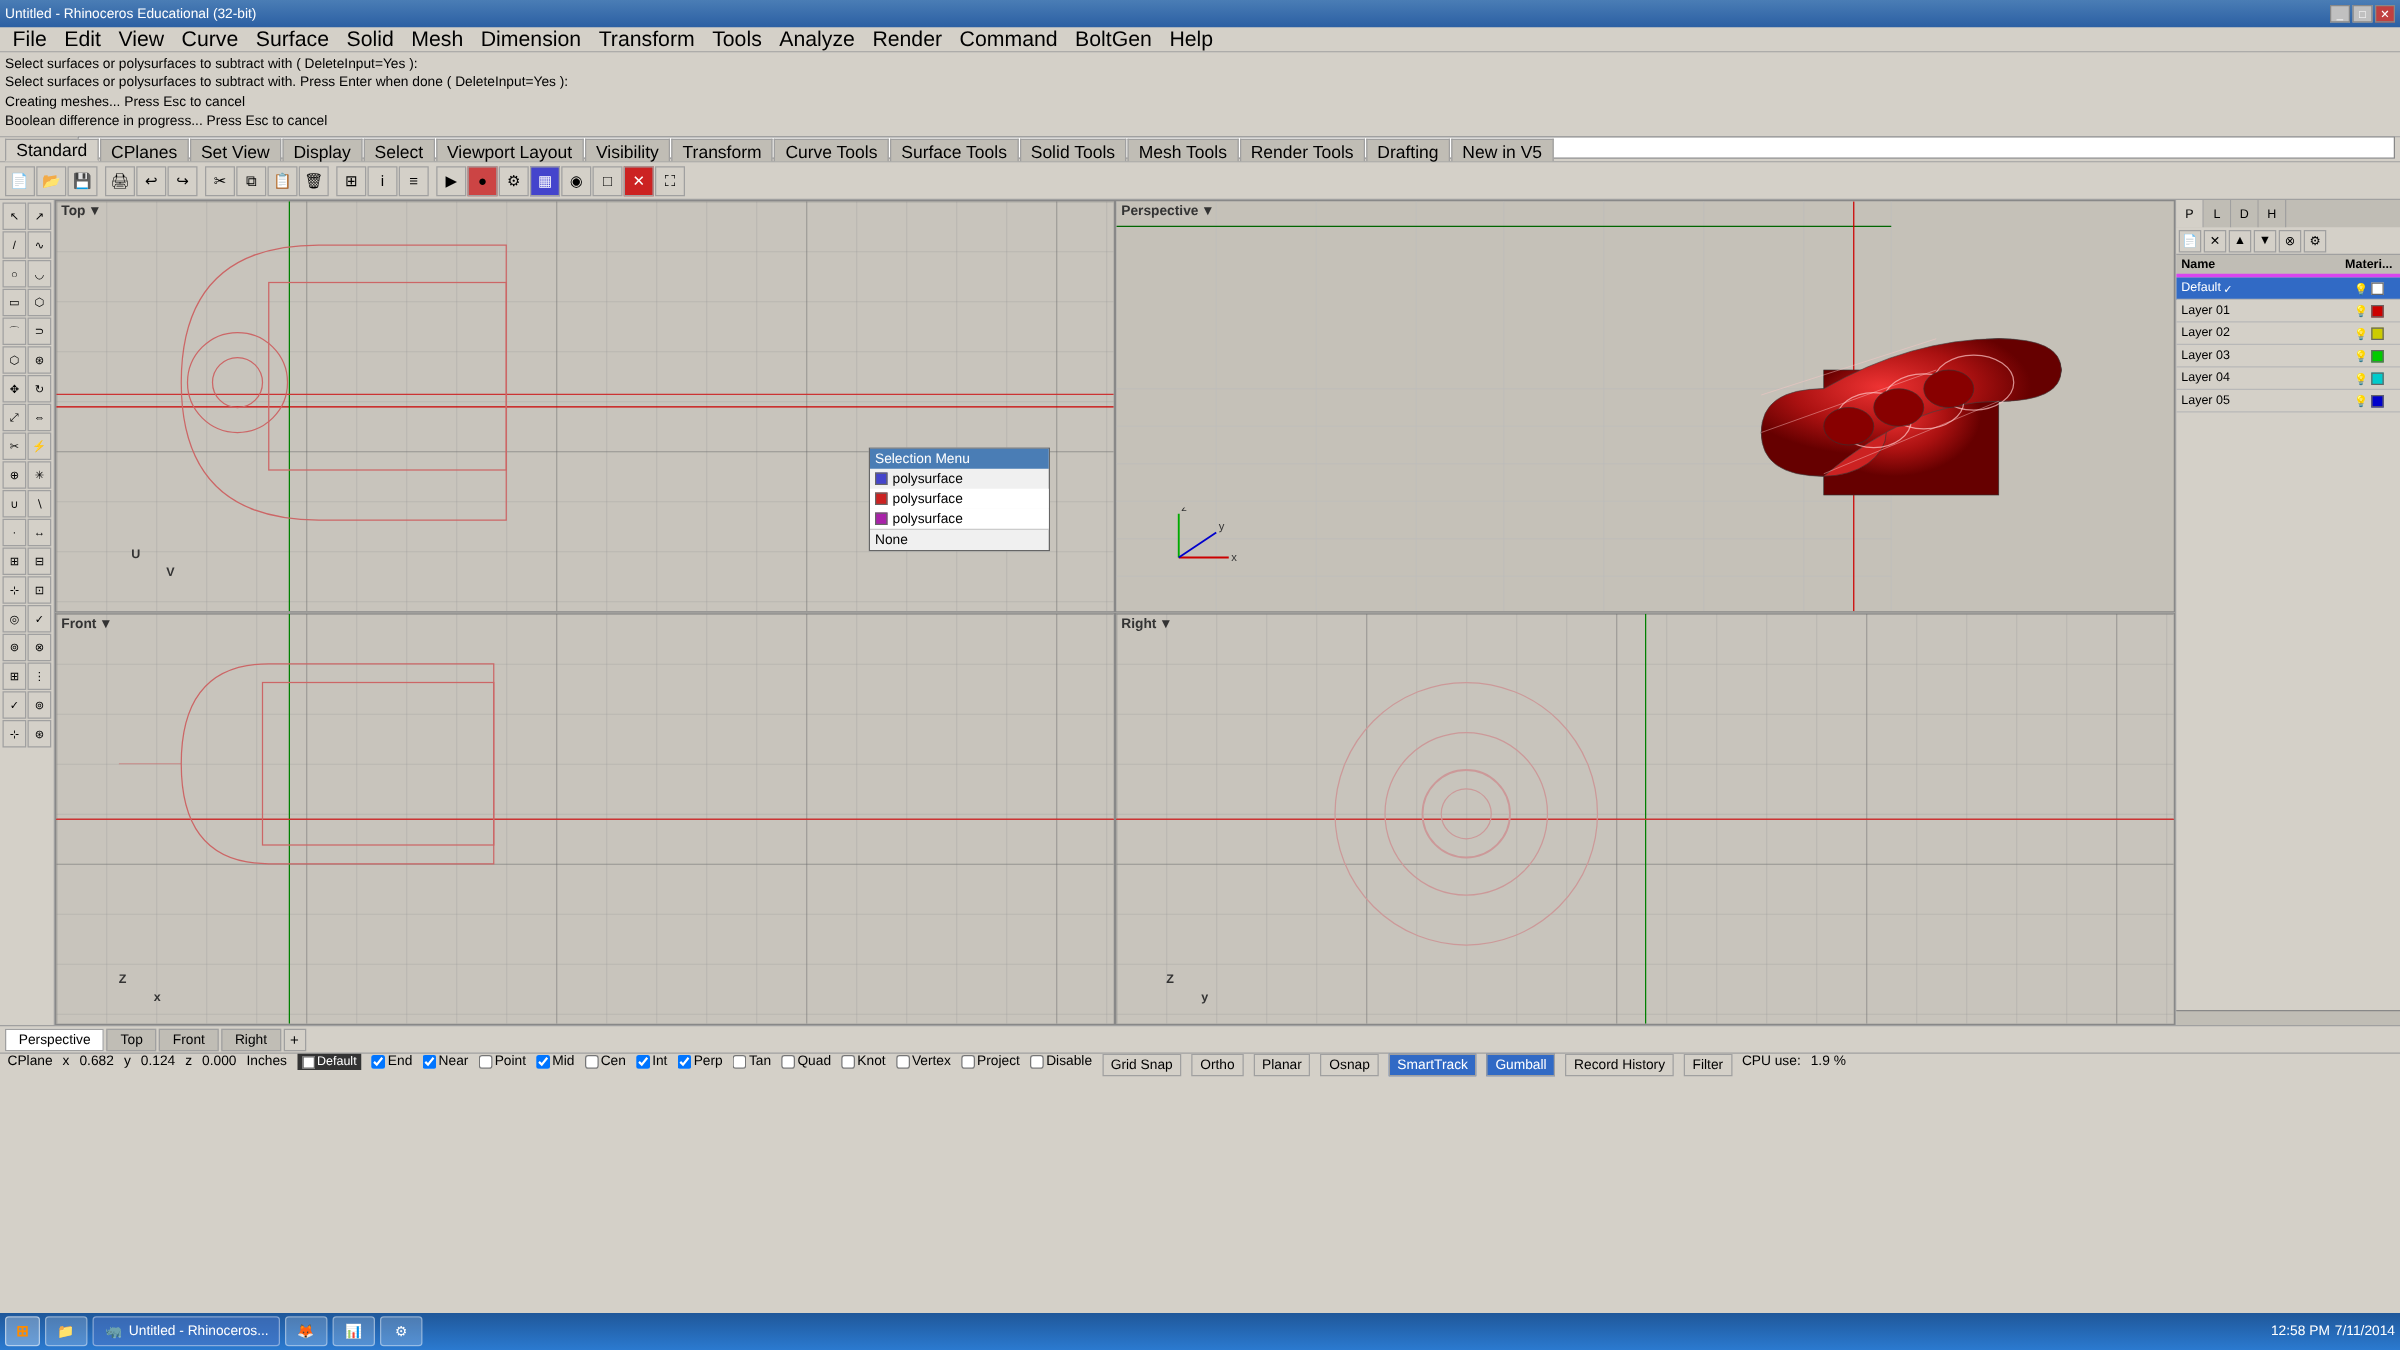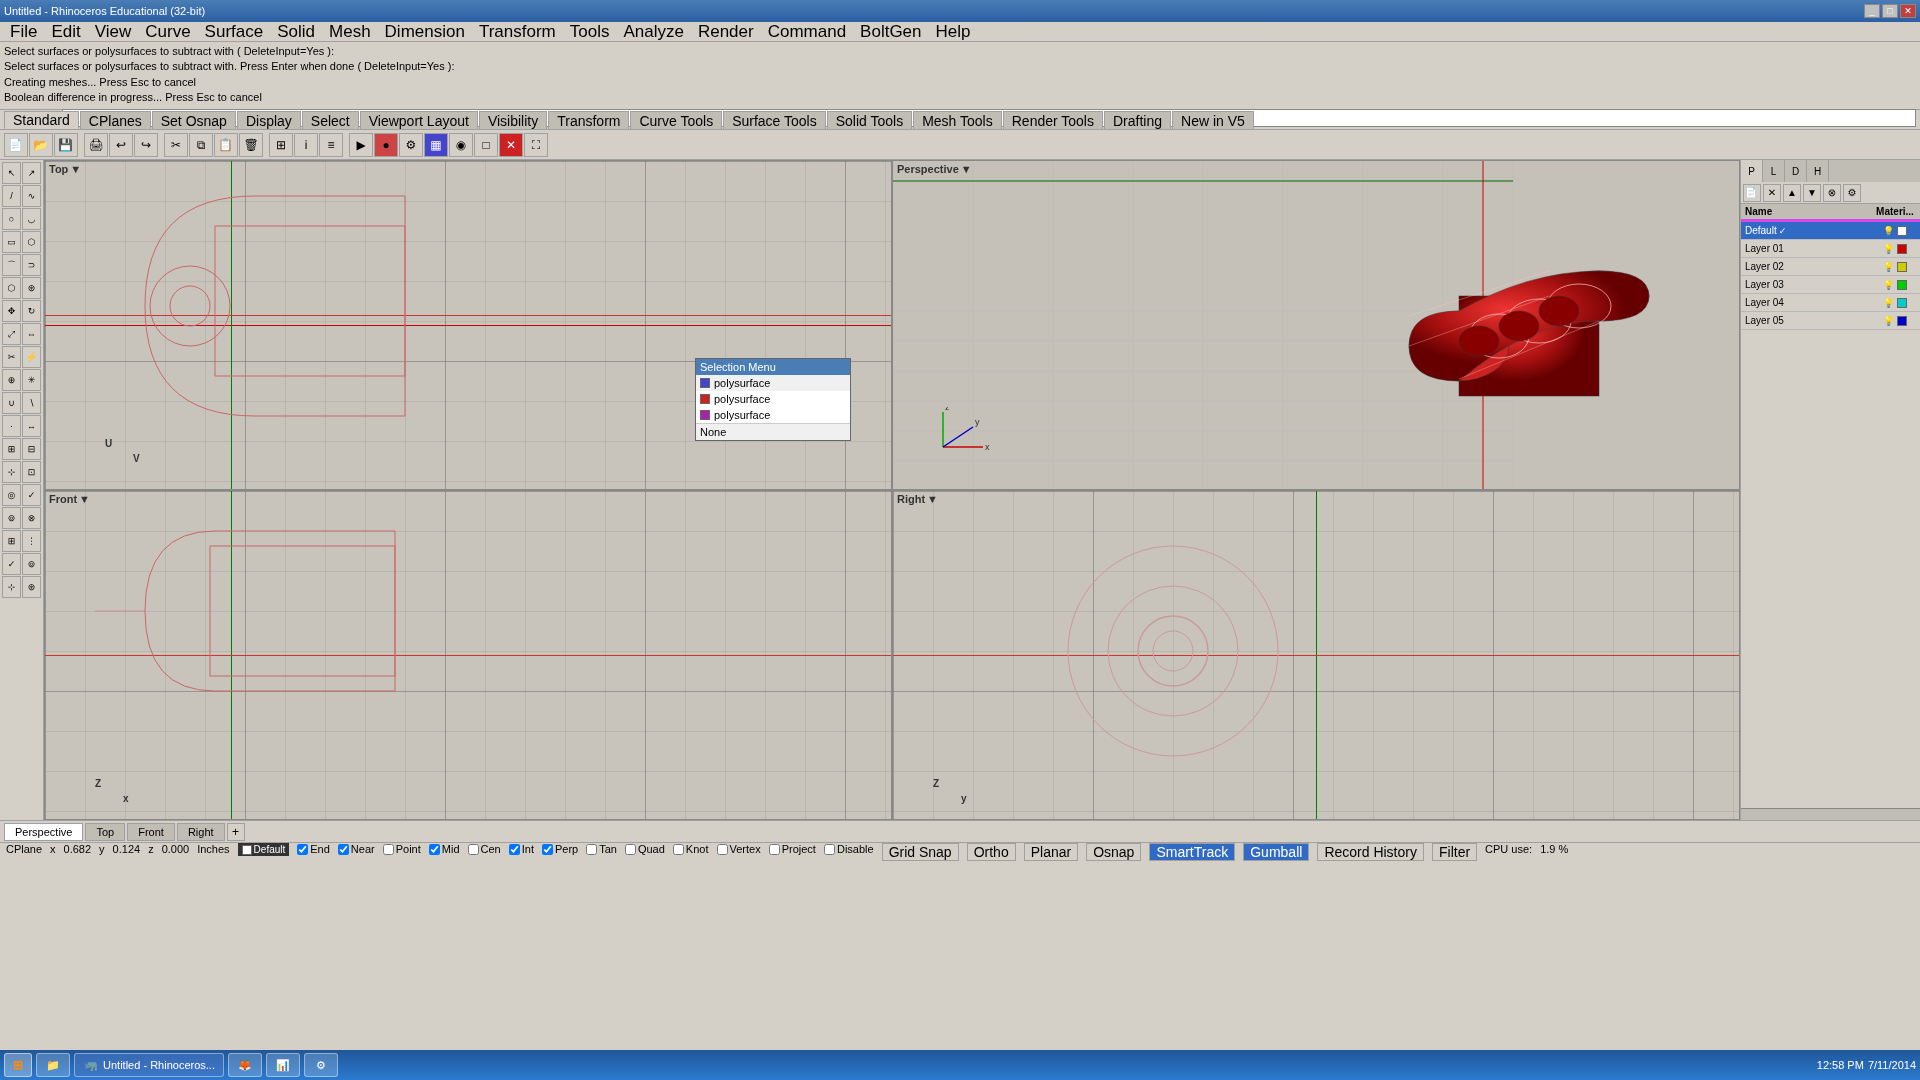--- a/index.html
+++ b/index.html
@@ -206,21 +206,21 @@
       color: #333;
       font-weight: bold;
     }
 
     
     #selection-menu {
       position: absolute;
       top: 310px; left: 680px;
       background: #f0f0f0;
       border: 1px solid #666;
-      width: 156px;
+      width: 145px;
       z-index: 100;
       font-size: 11px;
     }
     #selection-menu-title {
       background: #4a7db5;
       color: white;
       padding: 2px 4px;
       font-size: 11px;
     }
     .sel-menu-item {
@@ -356,21 +356,21 @@
       border-top: 1px solid #a0a0a0;
       font-size: 11px;
     }
     .status-item { display: flex; align-items: center; gap: 2px; }
     .status-checkbox { width: 11px; height: 11px; }
     .status-btn {
       padding: 1px 6px;
       background: #d4d0c8;
       border: 1px solid #a0a0a0;
       cursor: pointer;
-      font-size: 14px;
+      font-size: 11px;
       height: 18px;
       display: flex; align-items: center;
     }
     .status-btn.active { background: #316ac5; color: white; }
 
     
     #taskbar {
       height: 30px;
       background: linear-gradient(to bottom, #1f5799, #2b7ad0);
       display: flex;
@@ -457,21 +457,21 @@
   <div>Boolean difference in progress...  Press Esc to cancel</div>
   <div style="display:flex;align-items:center;gap:4px;margin-top:1px;">
     <span>Command:</span>
     <div id="command-line" style="flex:1;"></div>
   </div>
 </div>
 
 <div id="toolbar-tabs">
   <div class="toolbar-tab active">Standard</div>
   <div class="toolbar-tab">CPlanes</div>
-  <div class="toolbar-tab">Set Osnap</div>
+  <div class="toolbar-tab">Set View</div>
   <div class="toolbar-tab">Display</div>
   <div class="toolbar-tab">Select</div>
   <div class="toolbar-tab">Viewport Layout</div>
   <div class="toolbar-tab">Visibility</div>
   <div class="toolbar-tab">Transform</div>
   <div class="toolbar-tab">Curve Tools</div>
   <div class="toolbar-tab">Surface Tools</div>
   <div class="toolbar-tab">Solid Tools</div>
   <div class="toolbar-tab">Mesh Tools</div>
   <div class="toolbar-tab">Render Tools</div>

